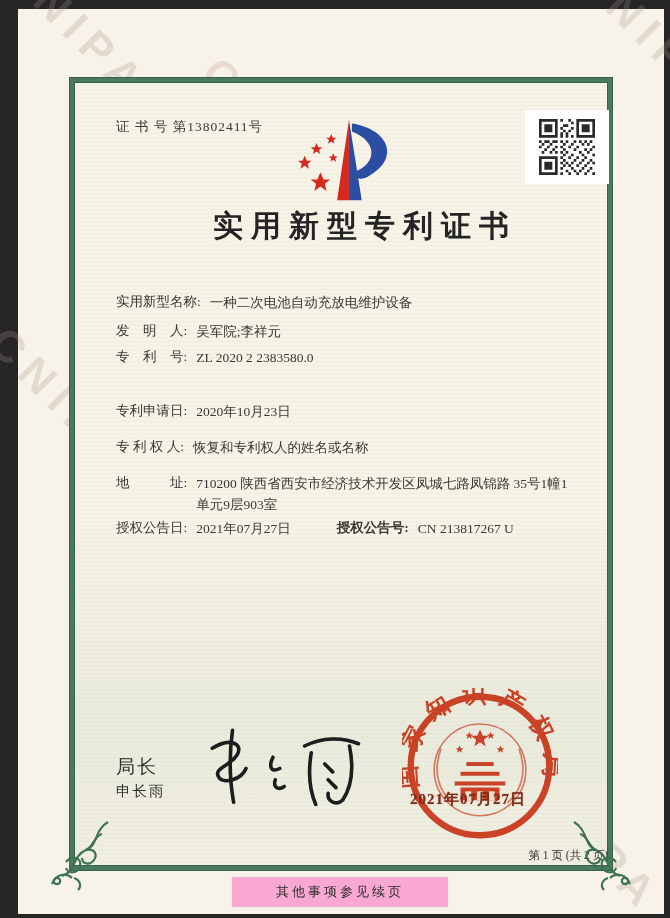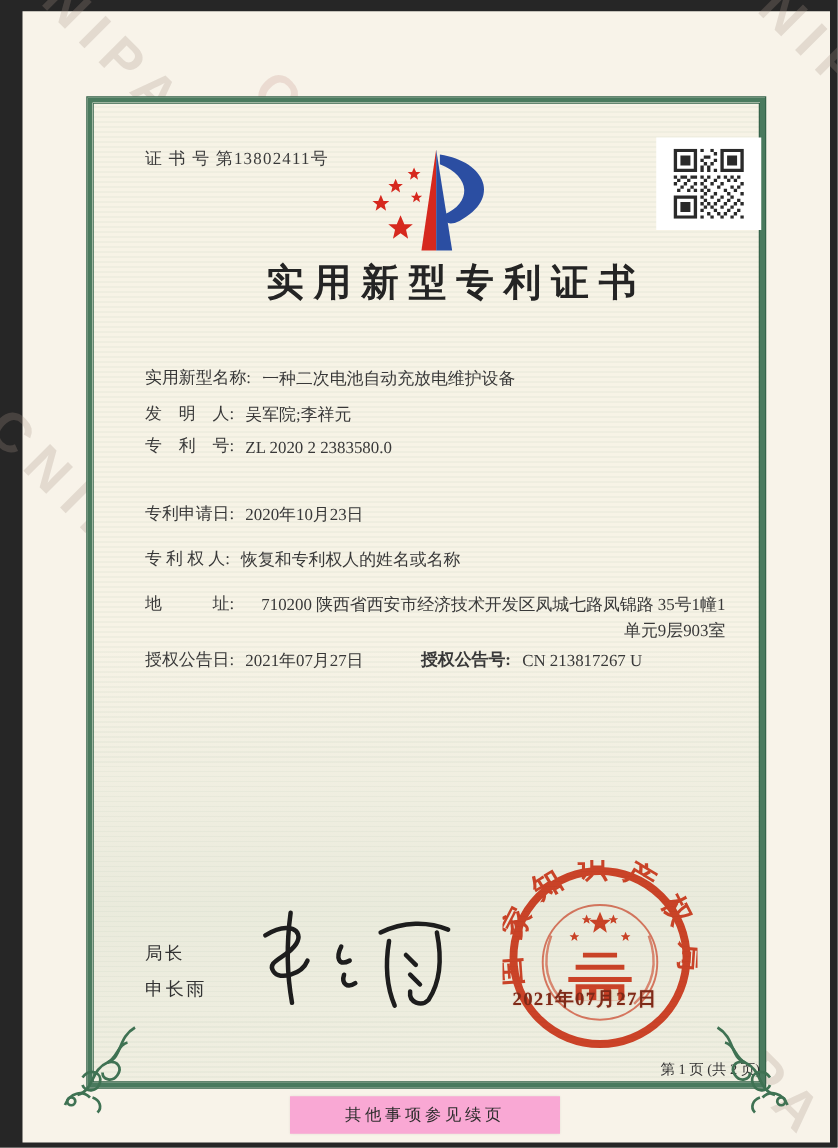--- a/index.html
+++ b/index.html
@@ -25,21 +25,21 @@
   .logo{position:absolute;left:213px;top:31px;width:118px;height:92px;}
   .title{position:absolute;left:0;top:124px;width:100%;text-align:center;font-size:30px;
          font-weight:bold;color:#242424;letter-spacing:8px;padding-left:24px;}
   .frow{position:absolute;left:42px;width:474px;display:flex;font-size:13.5px;color:#383838;}
   .frow .lab{white-space:pre;flex:0 0 auto;}
   .frow .val{margin-left:9px;max-width:384px;line-height:1.55;}
   .frow .lab2{white-space:pre;margin-left:46px;font-weight:bold;}
   .paras{position:absolute;left:40px;top:462px;width:464px;font-size:12.8px;line-height:1.72;
          color:#3d3d3d;text-align:justify;}
   .paras p{margin:0 0 7px 0;text-indent:2em;}
-  .sig-title{position:absolute;left:42px;top:672px;font-size:14px;color:#333;letter-spacing:2px;}
+  .sig-title{position:absolute;left:42px;top:672px;font-size:19px;color:#333;letter-spacing:2px;}
   .sig-name{position:absolute;left:42px;top:700px;font-size:14.5px;color:#333;letter-spacing:2px;text-align:right;}
   .sig-hand{position:absolute;left:118px;top:636px;}
   .seal{position:absolute;left:328px;top:606px;width:156px;height:156px;mix-blend-mode:multiply;opacity:0.93;}
   .seal-date{position:absolute;left:336px;top:708px;width:160px;font-size:15px;font-weight:bold;
              color:#7e2a18;letter-spacing:1px;text-shadow:0 0 1px rgba(160,40,20,.5);}
   .page-info{position:absolute;left:0;top:766px;width:100%;text-align:right;font-size:11.5px;color:#333;}
   .flourish{position:absolute;width:80px;height:80px;}
   .flourish.bl{left:-30px;bottom:-30px;}
   .flourish.br{right:-30px;bottom:-30px;transform:scaleX(-1);}
   .footer-band{position:absolute;left:214px;top:868px;width:216px;height:30px;background:#f9a8d4;
@@ -108,21 +108,21 @@
         <span class="val">ZL 2020 2 2383580.0</span>
       </div>
       <div class="frow" style="top:320px;">
         <span class="lab">专利申请日:</span>
         <span class="val">2020年10月23日</span>
       </div>
       <div class="frow" style="top:356px;">
         <span class="lab">专 利 权 人:</span>
         <span class="val">恢复和专利权人的姓名或名称</span>
       </div>
-      <div class="frow" style="top:392px;text-align:right;">
+      <div class="frow" style="top:392px;">
         <span class="lab">地　　　址:</span>
         <span class="val">710200 陕西省西安市经济技术开发区凤城七路凤锦路 35号1幢1单元9层903室</span>
       </div>
       <div class="frow" style="top:437px;">
         <span class="lab">授权公告日:</span>
         <span class="val">2021年07月27日</span>
         <span class="lab2">授权公告号:</span>
         <span class="val">CN 213817267 U</span>
       </div>
 

